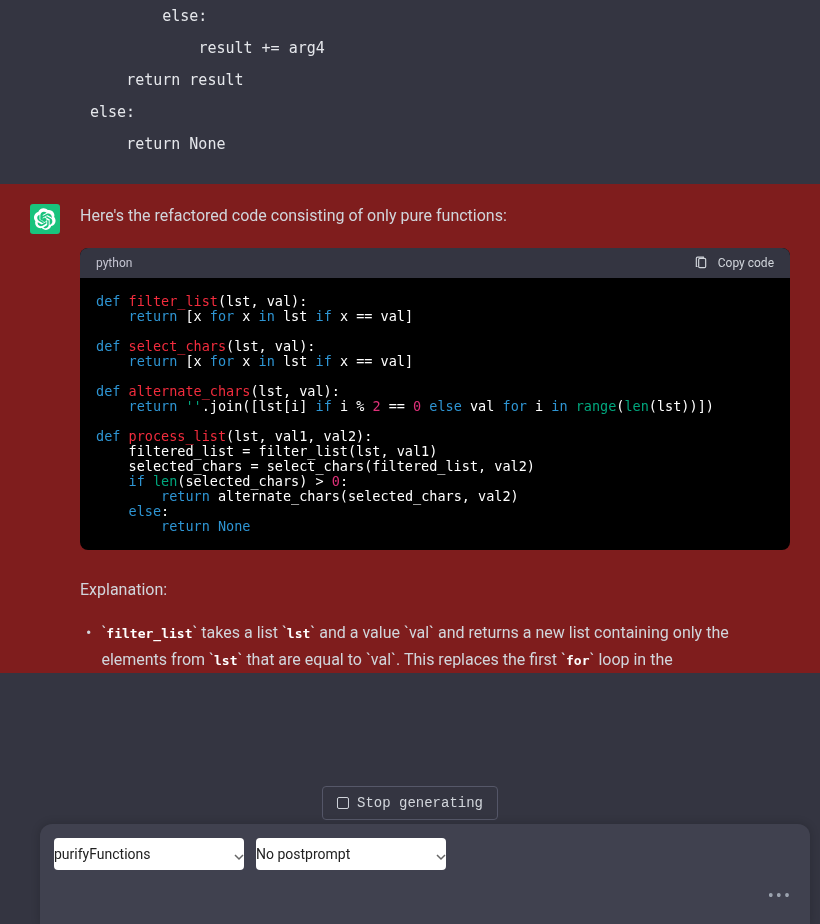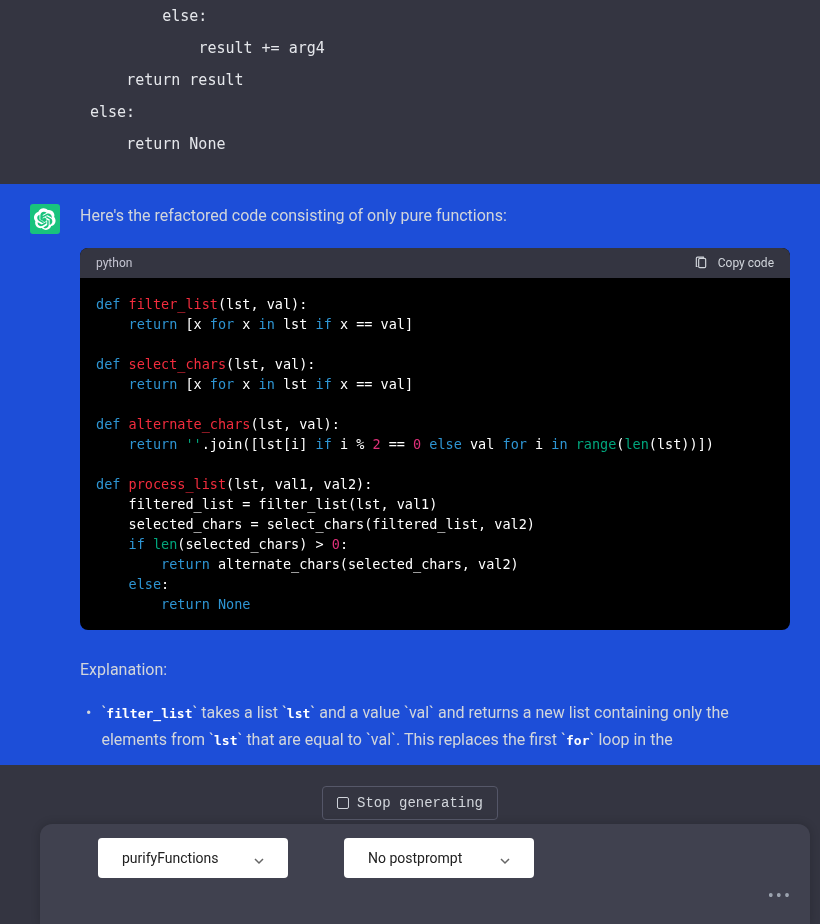--- a/index.html
+++ b/index.html
@@ -21,22 +21,22 @@
     background: #343541;
   }
   .top-code {
     font-family: "Consolas", "Monaco", monospace;
     font-size: 15px;
     line-height: 32px;
     color: #e5e7eb;
     white-space: pre;
   }
   .response-section {
-    background: #1d4ed8;
-    padding: 20px 30px 12px 30px;
+    background: #7f1d1d;
+    padding: 20px 30px 0 30px;
     display: flex;
     gap: 20px;
   }
   .avatar {
     width: 30px;
     height: 30px;
     background: #19c37d;
     border-radius: 3px;
     flex-shrink: 0;
     display: flex;
@@ -84,21 +84,21 @@
     font-size: 12px;
   }
   .copy-icon {
     width: 14px;
     height: 14px;
   }
   .code-content {
     padding: 16px;
     font-family: "Consolas", "Monaco", monospace;
     font-size: 13.5px;
-    line-height: 20px;
+    line-height: 15px;
     white-space: pre;
     color: #fff;
   }
   .kw { color: #2e95d3; }
   .fn { color: #f22c3d; }
   .str { color: #00a67d; }
   .num { color: #df3079; }
   .builtin { color: #00a67d; }
   
   .explanation-heading {
@@ -161,29 +161,28 @@
     border-radius: 12px 12px 0 0;
     padding: 14px;
     display: flex;
     gap: 12px;
     box-shadow: 0 0 10px rgba(0,0,0,0.2);
   }
   .select-box {
     background: #fff;
     color: #212121;
     border-radius: 4px;
-    padding: 10px 24px;
+    padding: 10px 0;
     width: 190px;
-    height: 40px;
+    height: 32px;
     display: flex;
     justify-content: space-between;
     align-items: center;
     font-size: 14px;
     cursor: pointer;
-    margin-left: 44px;
   }
   .chevron {
     width: 10px;
     height: 10px;
   }
   .chevron svg {
     fill: #666;
   }
   .dots {
     position: absolute;

